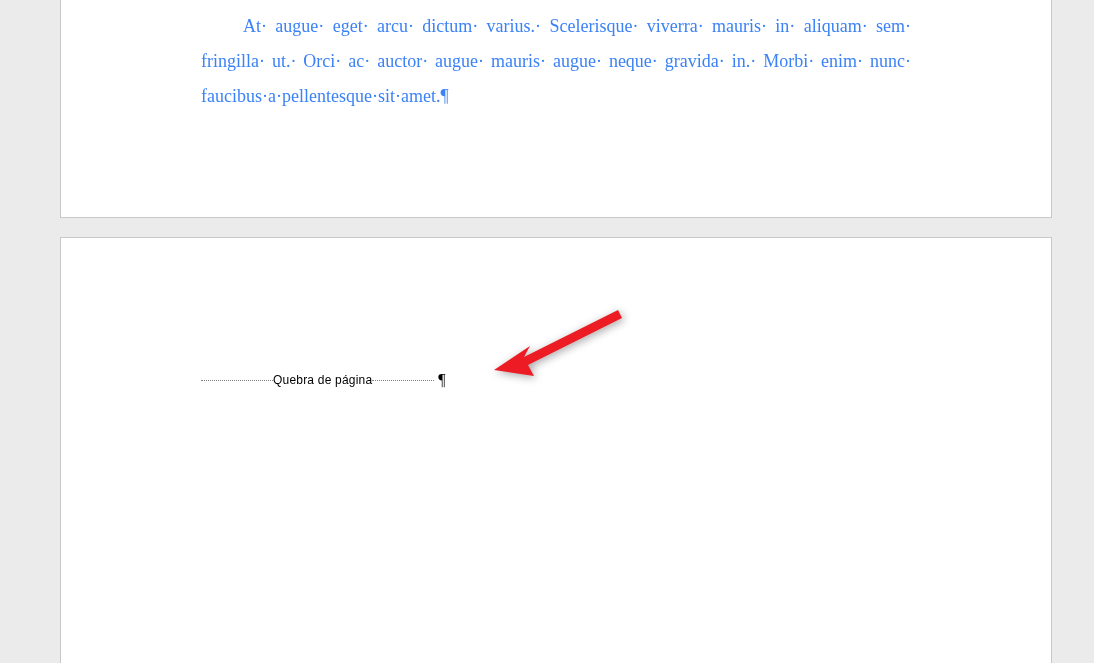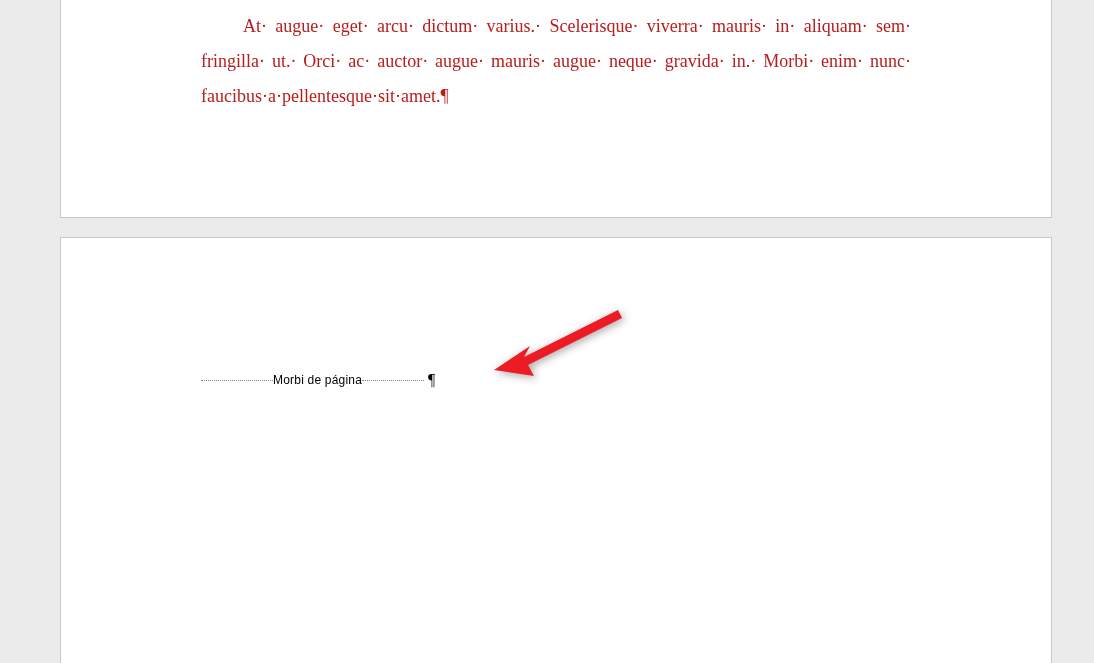--- a/index.html
+++ b/index.html
@@ -34,21 +34,21 @@
 
     .page-2 {
       top: 237px;
       height: 700px;
       padding: 120px 140px 0 140px;
     }
 
     .paragraph-text {
       font-size: 18px;
       line-height: 1.95;
-      color: #b91c1c;
+      color: #3b82f6;
       text-align: justify;
       text-indent: 42px;
       white-space: pre-wrap;
     }
 
     .page-break-container {
       display: flex;
       align-items: center;
       height: 20px;
       position: relative;
@@ -101,21 +101,21 @@
 
 <div class="page page-1">
   <div class="text-content-area">
     <p class="paragraph-text">At· augue· eget· arcu· dictum· varius.· Scelerisque· viverra· mauris· in· aliquam· sem· fringilla· ut.· Orci· ac· auctor· augue· mauris· augue· neque· gravida· in.· Morbi· enim· nunc· faucibus·a·pellentesque·sit·amet.¶</p>
   </div>
 </div>
 
 <div class="page page-2">
   <div class="page-break-container">
     <div class="page-break-line page-break-line-left"></div>
-    <span class="page-break-label">Morbi de página</span>
+    <span class="page-break-label">Quebra de página</span>
     <div class="page-break-line page-break-line-right"></div>
     <span class="page-break-pilcrow">¶</span>
   </div>
 </div>
 
 <svg class="arrow-annotation" width="140" height="70" viewBox="0 0 140 70">
   <g>
     <polygon points="4,64 40,40 34,51 128,4 132,12 38,59 44,70" fill="#ed1c24"></polygon>
   </g>
 </svg>

